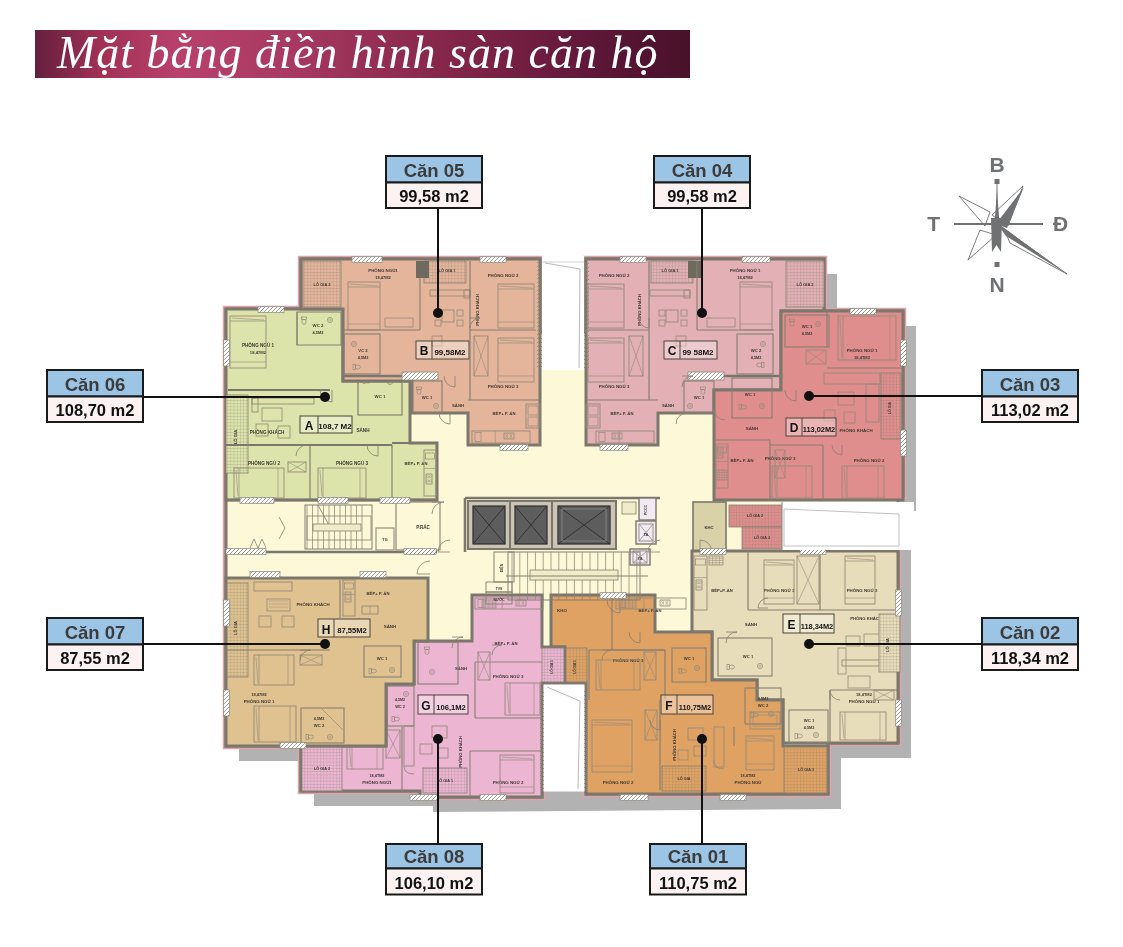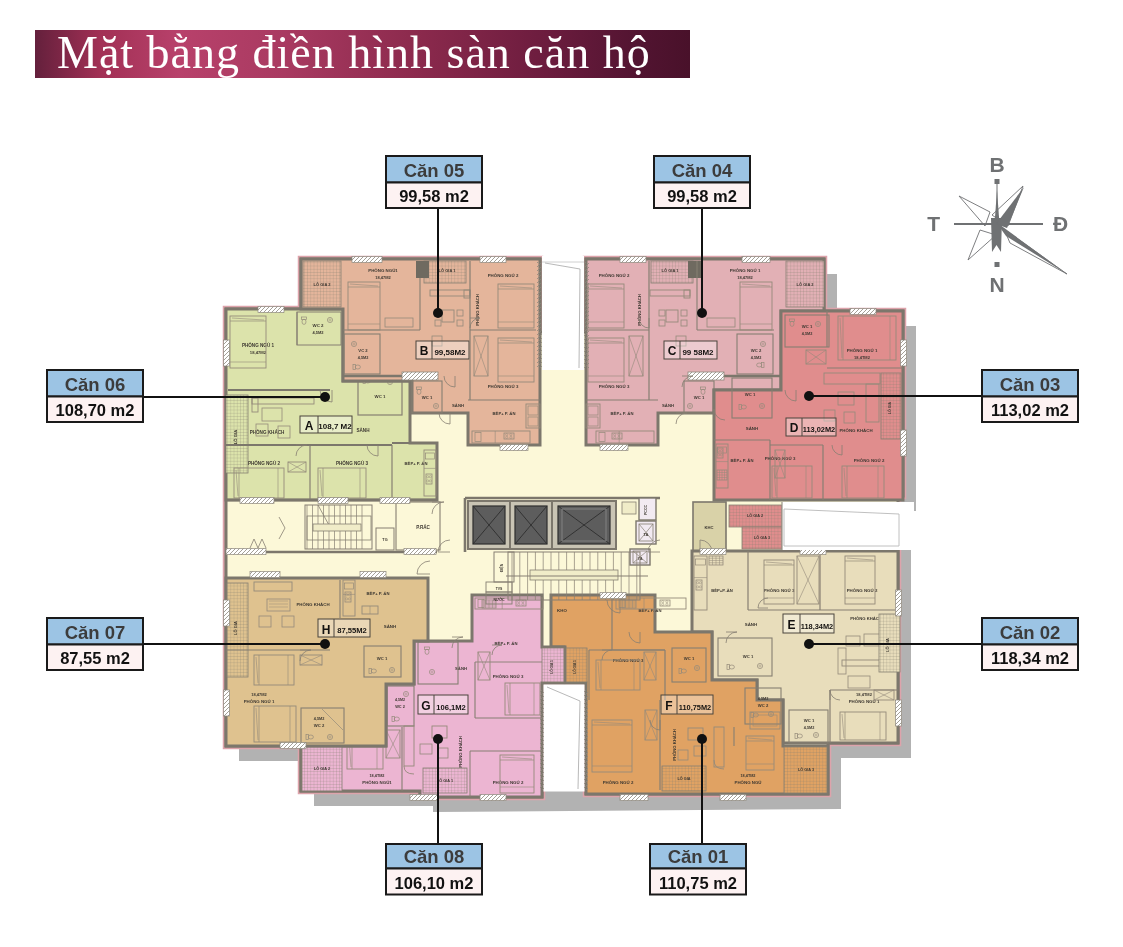--- a/index.html
+++ b/index.html
@@ -1,15 +1,15 @@
 <!DOCTYPE html>
 <html><head><meta charset="utf-8"><style>
 html,body{margin:0;padding:0;background:#fff;width:1123px;height:947px;overflow:hidden;}
 .banner{position:absolute;left:35px;top:30px;width:655px;height:48px;background:linear-gradient(90deg,#64203c 0%,#a23055 10%,#b8416b 22%,#a93a61 38%,#8c2a4d 58%,#6c1c3e 78%,#521431 92%,#49112a 100%);}
-.banner span{font-family:"Liberation Serif",serif;font-size:46px;color:#fff;position:absolute;left:22px;top:-4px;white-space:nowrap;letter-spacing:1px;}
+.banner span{font-family:"Liberation Serif",serif;font-style:italic;font-size:46px;color:#fff;position:absolute;left:22px;top:-4px;white-space:nowrap;letter-spacing:1px;}
 svg{position:absolute;left:0;top:0;}
 </style></head><body>
 
 <svg width="1123" height="947" viewBox="0 0 1123 947" font-family="Liberation Sans, sans-serif">
     <defs>
       <pattern id="grid" width="3.2" height="3.2" patternUnits="userSpaceOnUse">
         <path d="M0,0 H3.2 M0,0 V3.2" stroke="#857f70" stroke-width="0.55" fill="none" opacity="0.75"></path>
       </pattern>
       <pattern id="diag" width="4" height="4" patternUnits="userSpaceOnUse">
         <path d="M-1,1 L1,-1 M0,4 L4,0 M3,5 L5,3" stroke="#8d887c" stroke-width="0.8"></path>

